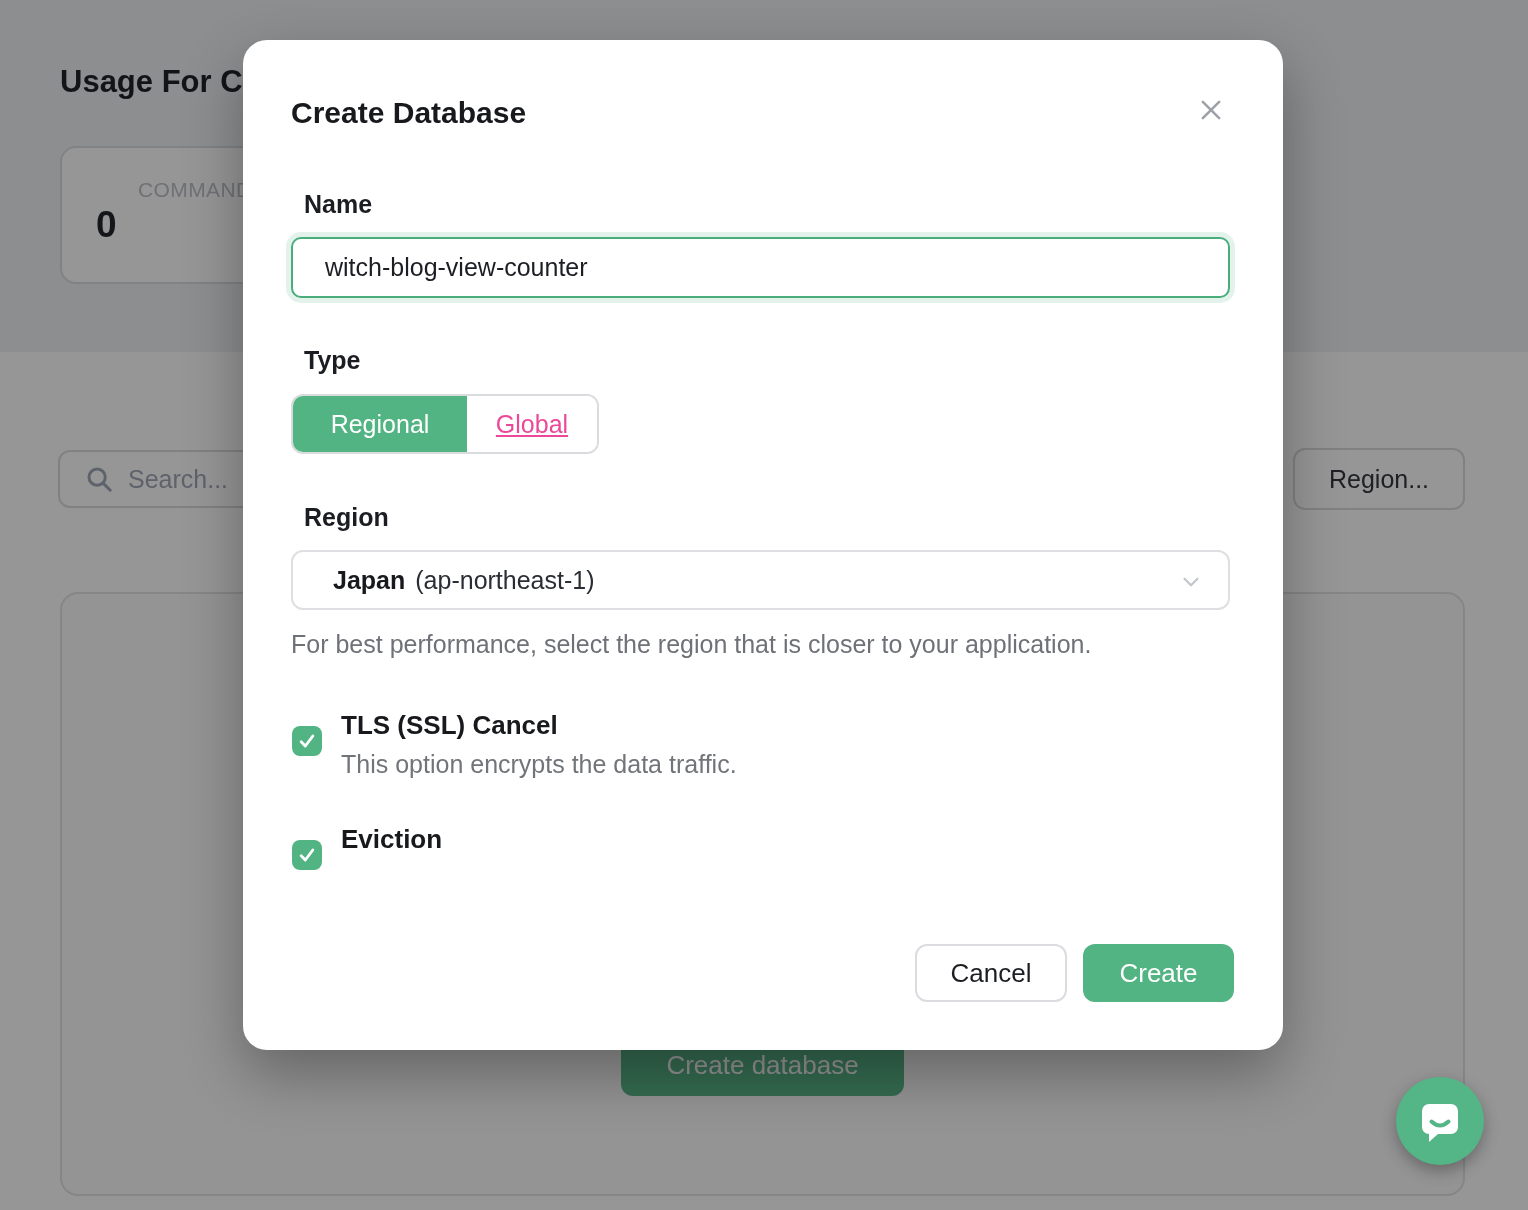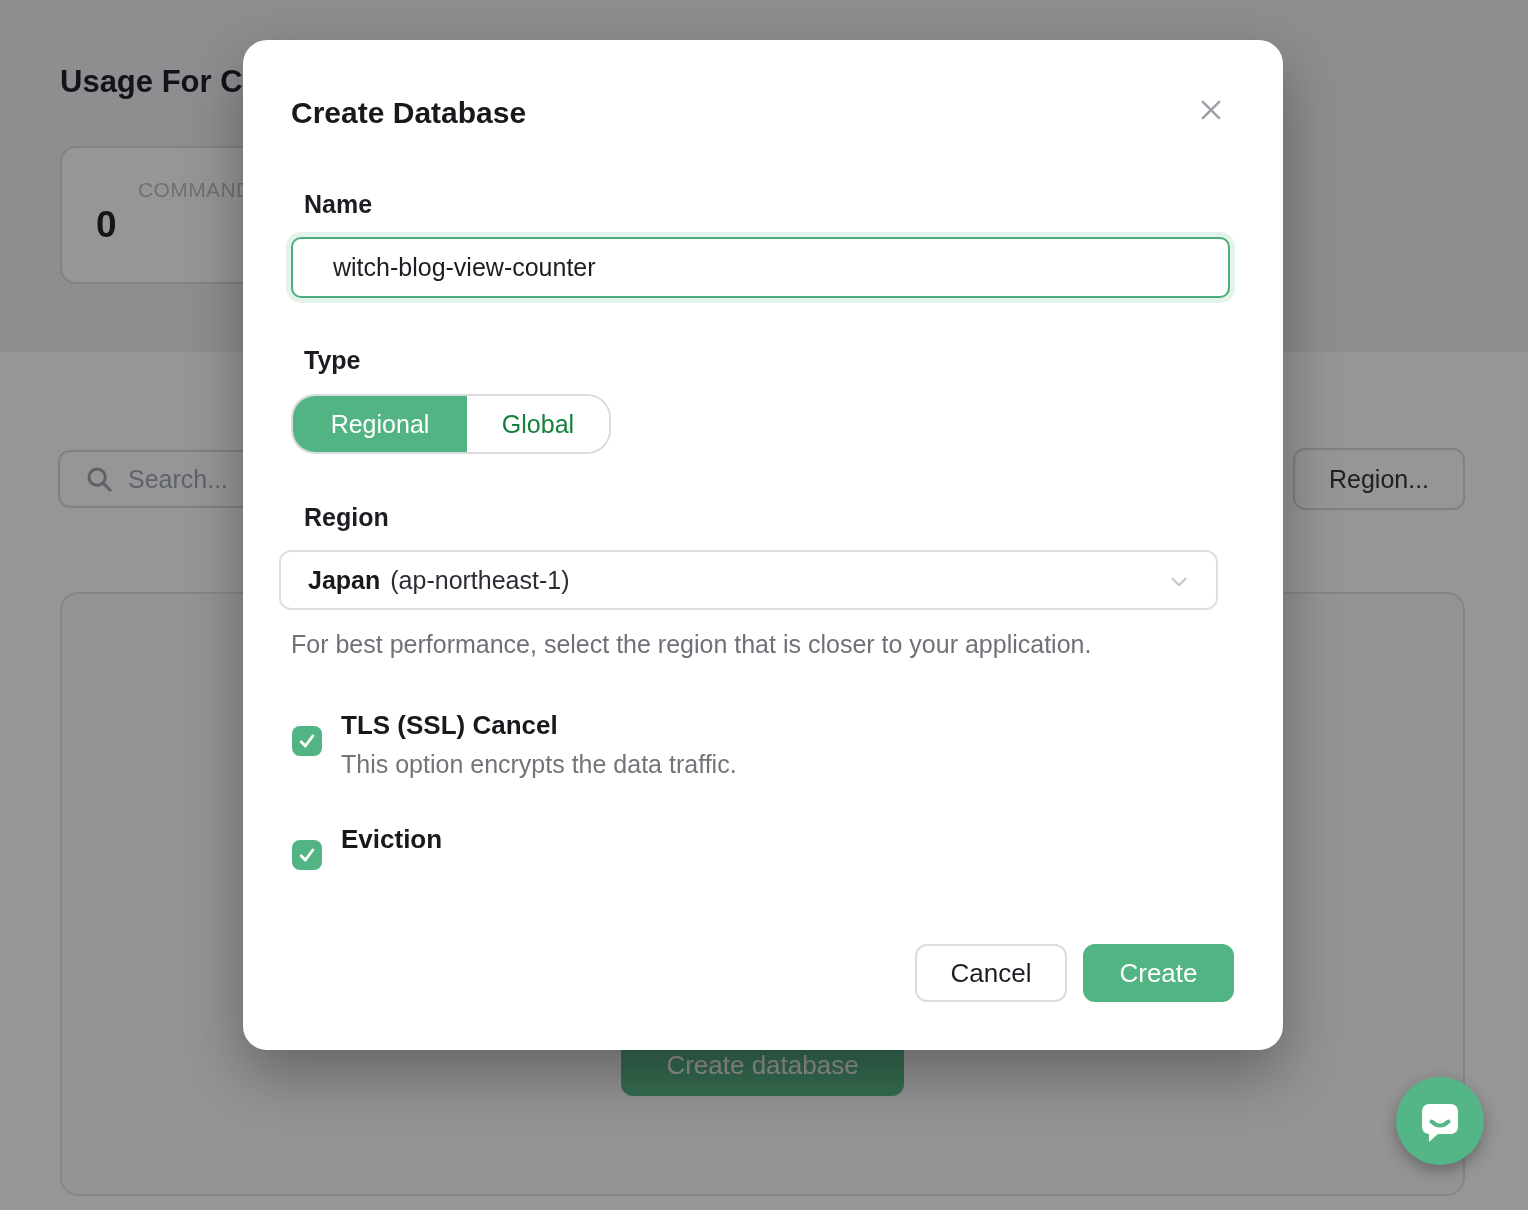--- a/index.html
+++ b/index.html
@@ -58,39 +58,39 @@
   .field-label { left:36px; font-size:25px; font-weight:600; color:#1b1d22;margin-left:25px; }
   .name-label   { top:150px; }
   .type-label   { top:306px; }
   .region-label { top:463px; }
 
   .name-input {
     left:48px; top:197px; width:939px; height:61px; box-sizing:border-box;
     border:2px solid #49ae7c; border-radius:10px;
     box-shadow:0 0 0 5px rgba(82,180,131,0.16);
     font-family:"Liberation Sans", sans-serif;
-    font-size:25px; color:#1c1e23; padding:0 40px; outline:none; background:#fff;
+    font-size:25px; color:#1c1e23; padding:0 32px; outline:none; background:#fff;
   }
 
   .segment {
     left:48px; top:354px; height:60px; box-sizing:border-box;
-    display:inline-flex; border:2px solid #d9dbde; border-radius:24px;
+    display:inline-flex; border:2px solid #d9dbde; border-radius:12px;
     overflow:hidden; background:#fff;justify-content:center;
   }
   .seg {
     display:flex; align-items:center; justify-content:center;
     font-size:25px; cursor:pointer; height:100%;
   }
   .seg-on  { width:174px; background:#52b483; color:#fff; }
-  .seg-off { width:142px; background:#fff; color:#15803d; }
+  .seg-off { width:130px; background:#fff; color:#ec4899;text-decoration:underline; }
 
   .region-select {
-    left:36px; top:510px; width:939px; height:60px; box-sizing:border-box;
+    left:48px; top:510px; width:939px; height:60px; box-sizing:border-box;
     border:2px solid #dddfe2; border-radius:12px; background:#fff;
-    display:flex; align-items:center; padding:0 27px; gap:10px; cursor:pointer;
+    display:flex; align-items:center; padding:0 40px; gap:10px; cursor:pointer;
   }
   .region-bold   { font-size:25px; font-weight:700; color:#17191d; }
   .region-detail { font-size:25px; color:#2a2d33; }
   .region-chevron { position:absolute; right:24px; top:17px; }
   .region-help { left:48px; top:590px; font-size:25px; color:#6e7177; }
 
   .checkbox {
     width:30px; height:30px; border-radius:8px; background:#52b483;
     display:flex; align-items:center; justify-content:center; cursor:pointer;
   }

